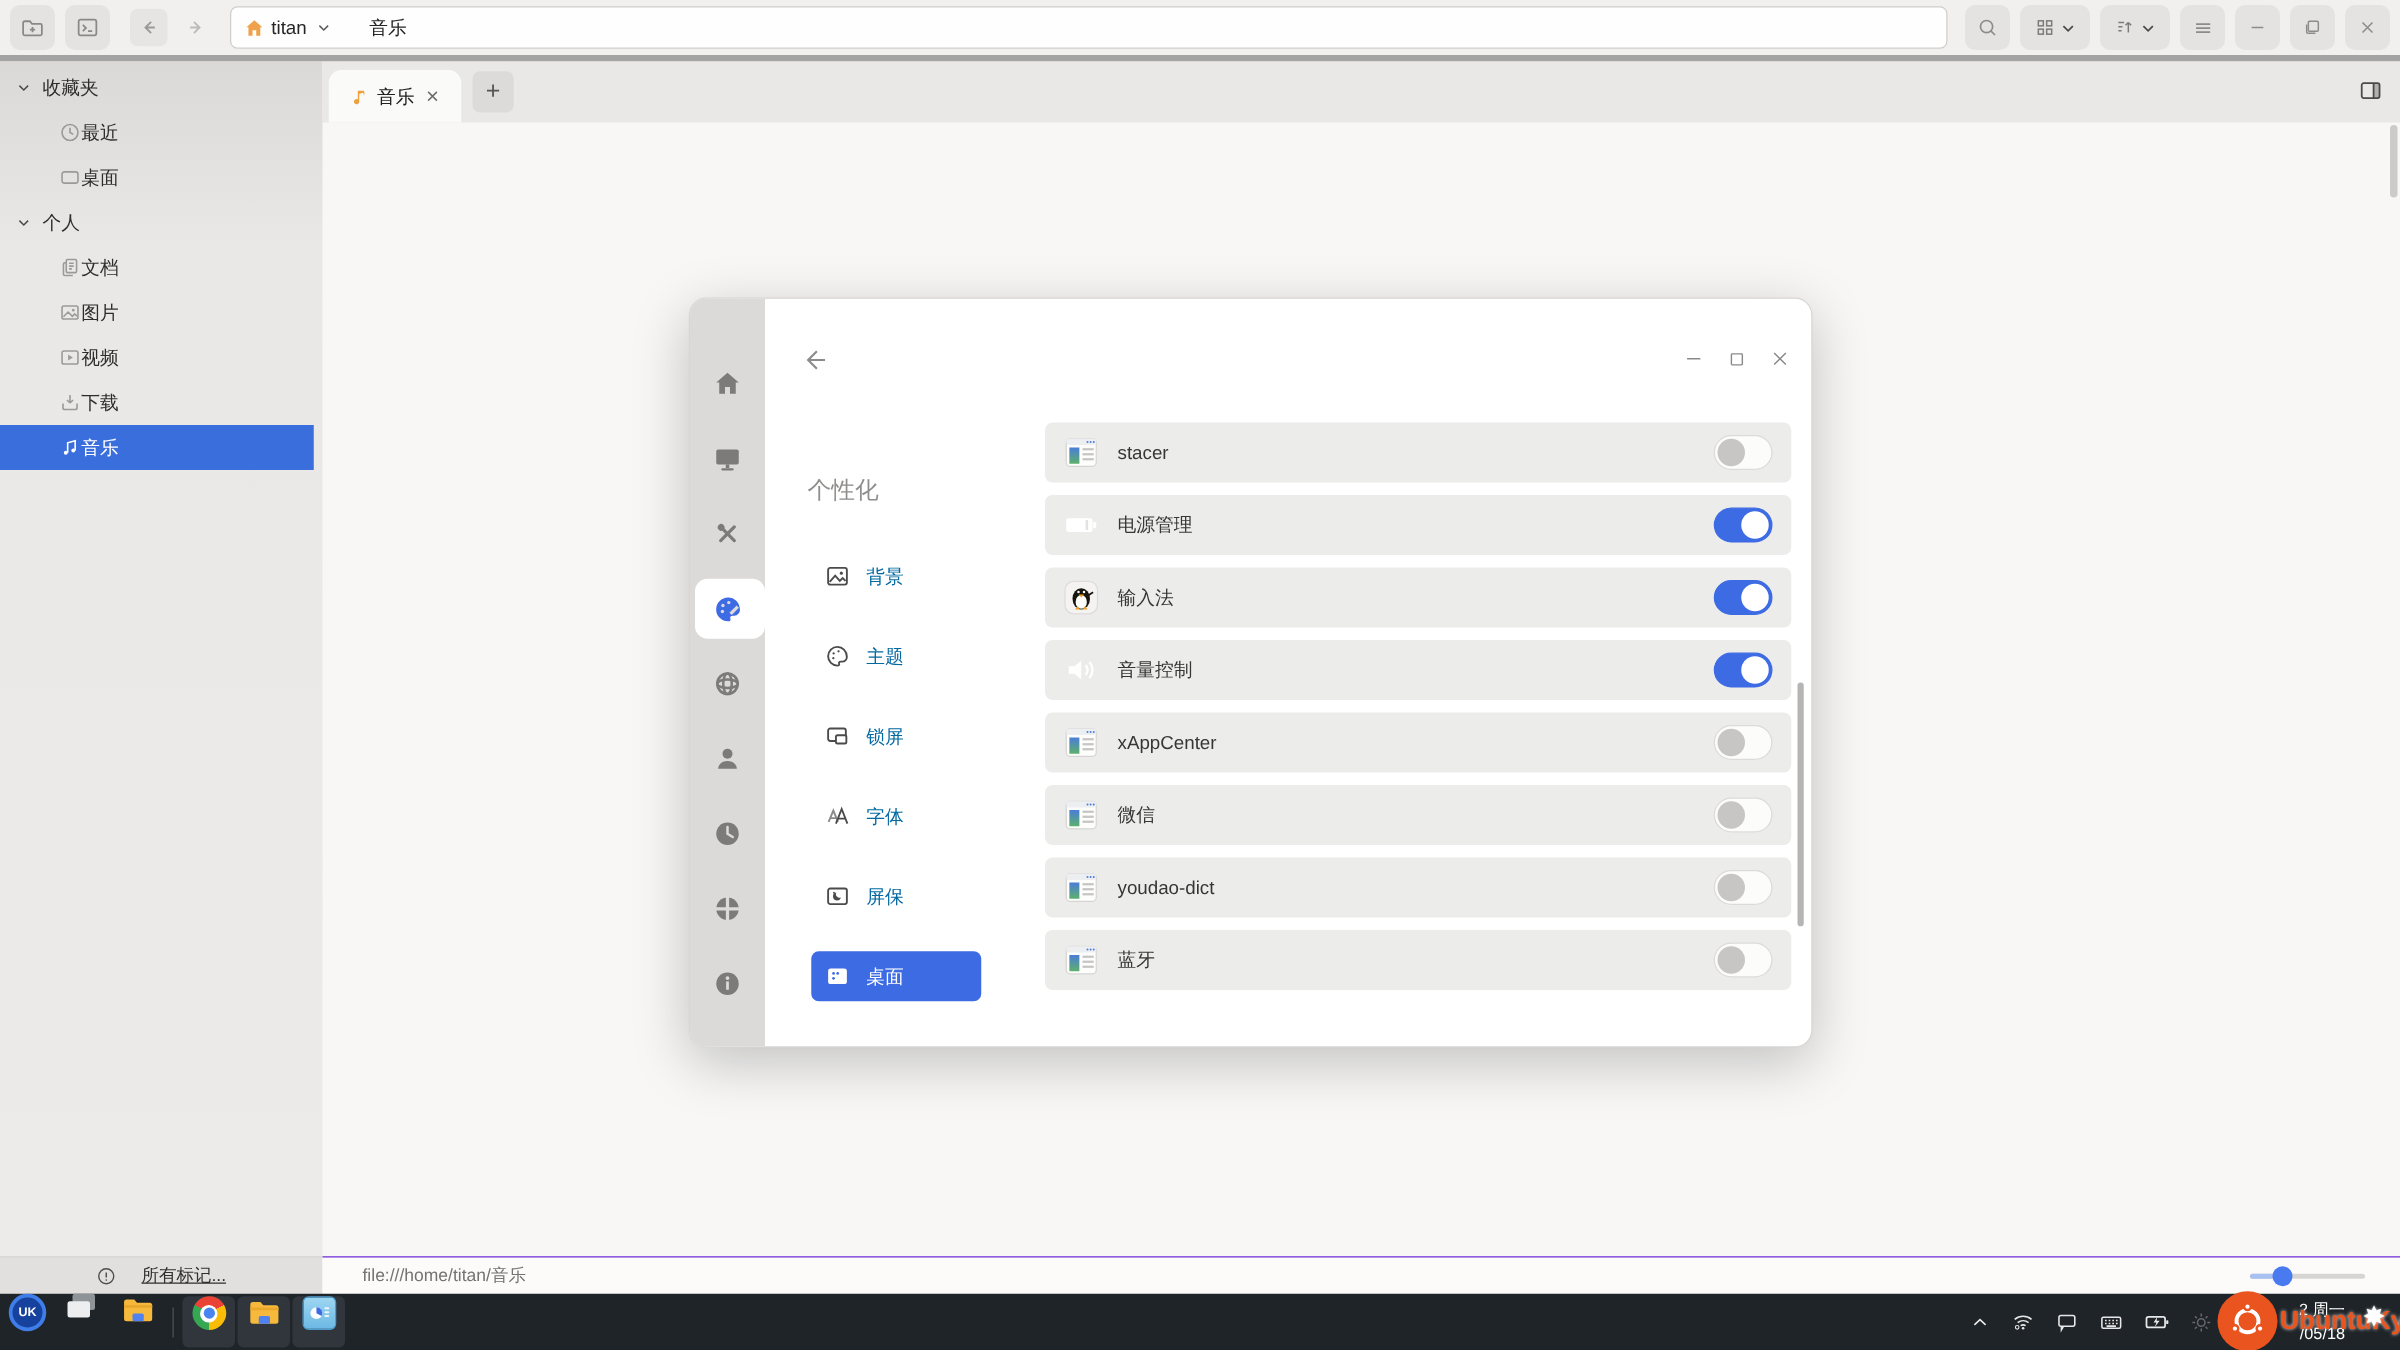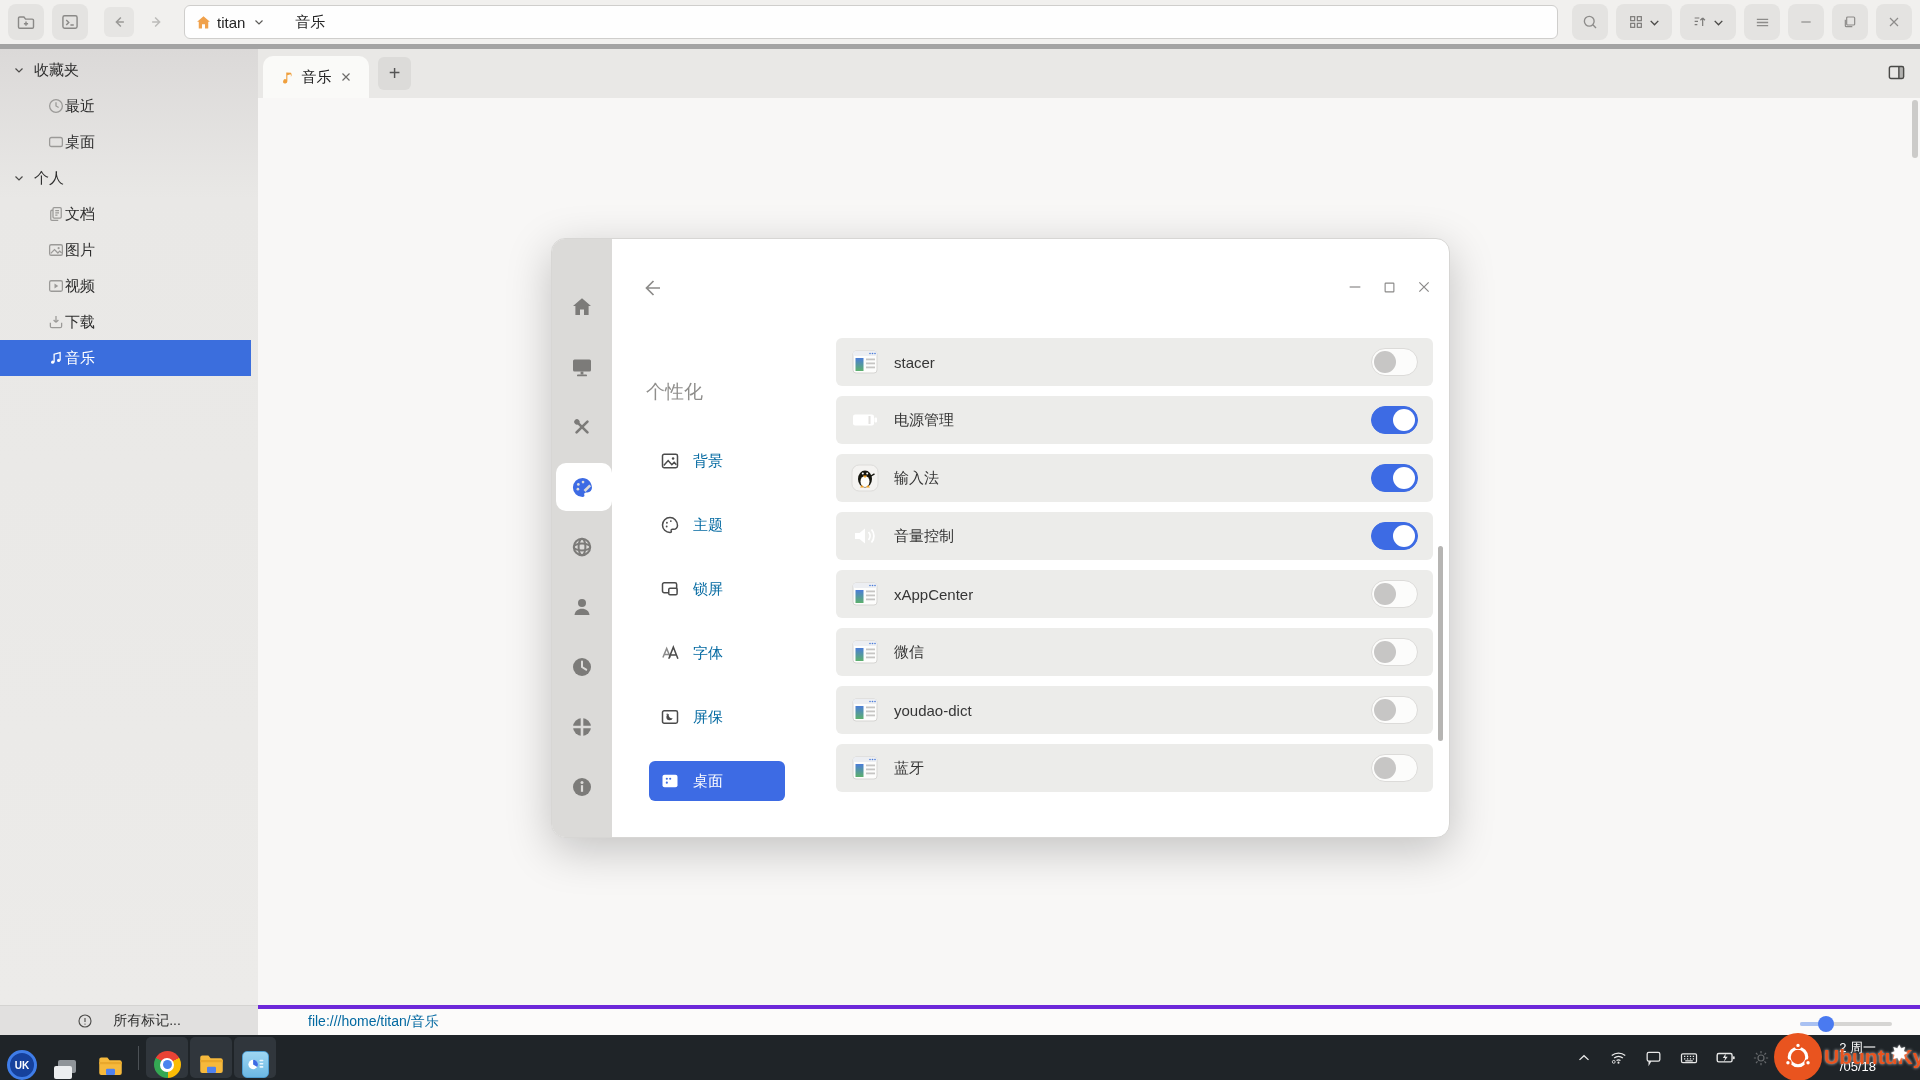--- a/index.html
+++ b/index.html
@@ -38,23 +38,23 @@
              display:flex; align-items:center; justify-content:center; color:#555; font-size:20px; }
   .panel-toggle { position:absolute; right:14px; top:14px; color:#4a4a48; }
 
   
   .content { position:absolute; left:258px; top:98px; right:0; height:907px; background:#f8f7f6; }
   .v-scroll-hint { position:absolute; right:2px; top:2px; width:6px; height:58px; border-radius:3px; background:#cccbc9; }
 
   
   .statusbar { position:absolute; left:0; top:1005px; width:1920px; height:30px; z-index:20; display:flex; }
   .status-left { width:258px; height:30px; background:#e1e0df; border-top:1px solid #d4d3d1; display:flex; align-items:center;
-                 justify-content:center; gap:20px; font-size:14px; color:#2f2f2f; }
-  .status-right { flex:1; background:#fcfbfa; border-top:4px solid #6d28d9; display:flex; align-items:center; padding-left:50px;
-                  font-size:14px; color:#0369a1; position:relative; }
+                 justify-content:center; gap:20px; font-size:14px; color:#2f2f2f;text-decoration:underline; }
+  .status-right { flex:1; background:#fcfbfa; border-top:1px solid #6d28d9; display:flex; align-items:center; padding-left:32px;
+                  font-size:14px; color:#737373; position:relative; }
   .zoom-slider { position:absolute; right:28px; top:13px; width:92px; height:4px; background:#d6d5d3; border-radius:2px; }
   .zoom-fill { position:absolute; left:0; top:0; height:4px; width:28px; background:#a9c1f2; border-radius:2px; }
   .zoom-knob { position:absolute; left:18px; top:-6px; width:16px; height:16px; border-radius:50%; background:#4a7af0; }
 
   
   .settings { position:absolute; left:551px; top:238px; width:899px; height:600px; background:#fff; border-radius:14px;
               border:1px solid #d7d6d4; box-shadow:0 12px 45px rgba(0,0,0,.22); z-index:25; overflow:hidden; }
   .rail { position:absolute; left:0; top:0; bottom:0; width:60px; background:#dbdad8; display:flex; flex-direction:column;
           align-items:center; padding-top:38px; }
   .rail-slot { width:60px; height:60px; display:flex; align-items:center; justify-content:center; color:#7c7b79; }
@@ -75,21 +75,21 @@
   .p-ico { width:28px; height:28px; flex:0 0 auto; }
   .toggle { margin-left:auto; width:47px; height:28px; border-radius:14px; background:#fcfcfb; border:1px solid #dcdbd9; position:relative; flex:0 0 auto;}
   .toggle .knob { position:absolute; left:2px; top:2px; width:22px; height:22px; border-radius:50%; background:#c7c6c5; }
   .toggle.on { background:#3d6be4; border-color:#3d6be4; }
   .toggle.on .knob { left:auto; right:2px; background:#fff; }
   .s-scrollbar { position:absolute; right:6px; top:307px; width:5px; height:195px; border-radius:3px; background:#b6b5b3; }
 
   
   .taskbar { position:absolute; left:0; top:1035px; width:1920px; height:45px; background:#1f2428; z-index:40; }
   .tk-left { position:absolute; left:0; top:0; height:45px; display:flex; align-items:center; }
-  .tk-slot { width:44px; height:45px; display:flex; align-items:flex-end; justify-content:center; flex:0 0 auto; }
+  .tk-slot { width:44px; height:45px; display:flex; align-items:flex-start; justify-content:center; flex:0 0 auto; }
   .tk-open { background:#30363c; border-radius:5px; width:42px; height:41px; margin:2px 1px; }
   .tk-divider { width:1px; height:24px; background:#4c5156; margin:0 6px; }
   .uk-logo { width:30px; height:30px; border-radius:50%; background:#16419c; border:3px solid #3f7de8; display:flex;
              align-items:center; justify-content:center; color:#fff; font-size:10px; font-weight:bold; }
   .taskview { position:relative; width:24px; height:20px; }
   .taskview .tv-b { position:absolute; left:4px; top:0; width:18px; height:13px; background:#8f9499; border-radius:2px; }
   .taskview .tv-f { position:absolute; left:0; top:6px; width:18px; height:13px; background:#eceef0; border-radius:2px; }
   .chrome { position:relative; width:27px; height:27px; border-radius:50%;
             background:conic-gradient(from -60deg,#ea4335 0 120deg,#fbbc05 0 240deg,#34a853 0 360deg); }
   .chrome::before { content:""; position:absolute; left:6.5px; top:6.5px; width:14px; height:14px; background:#fff; border-radius:50%; }

